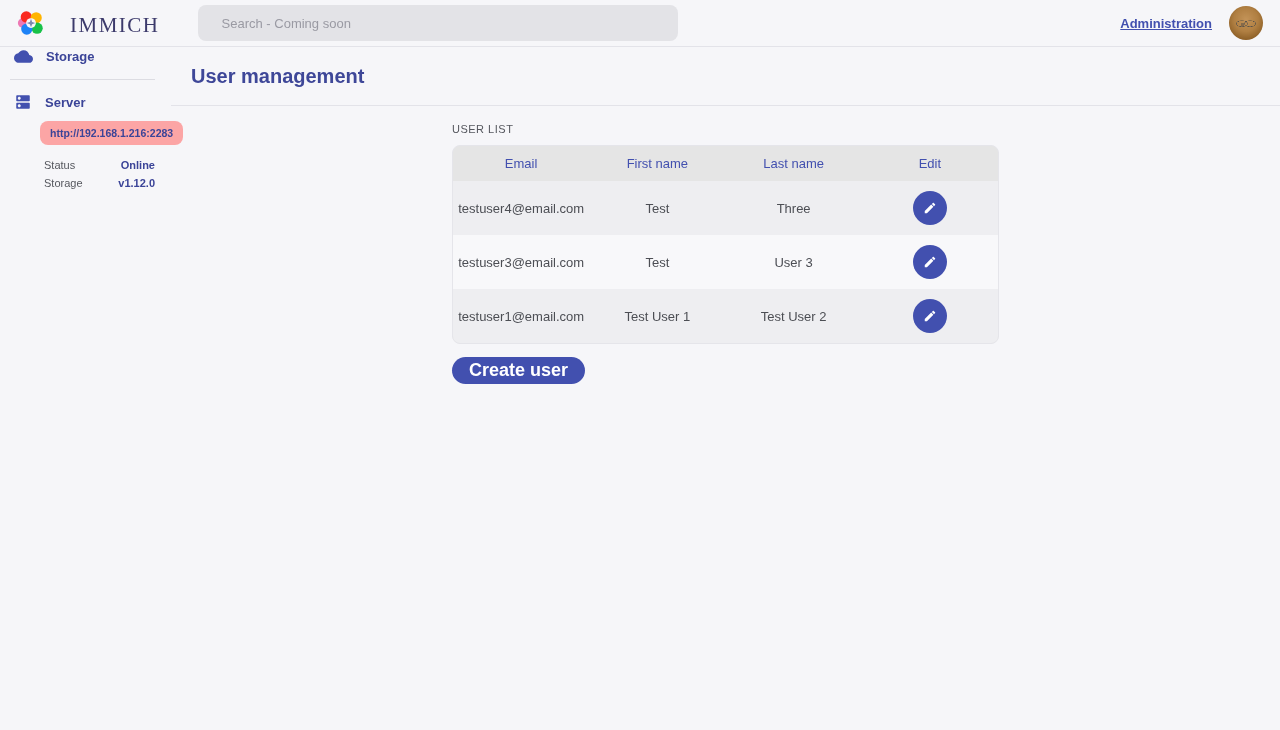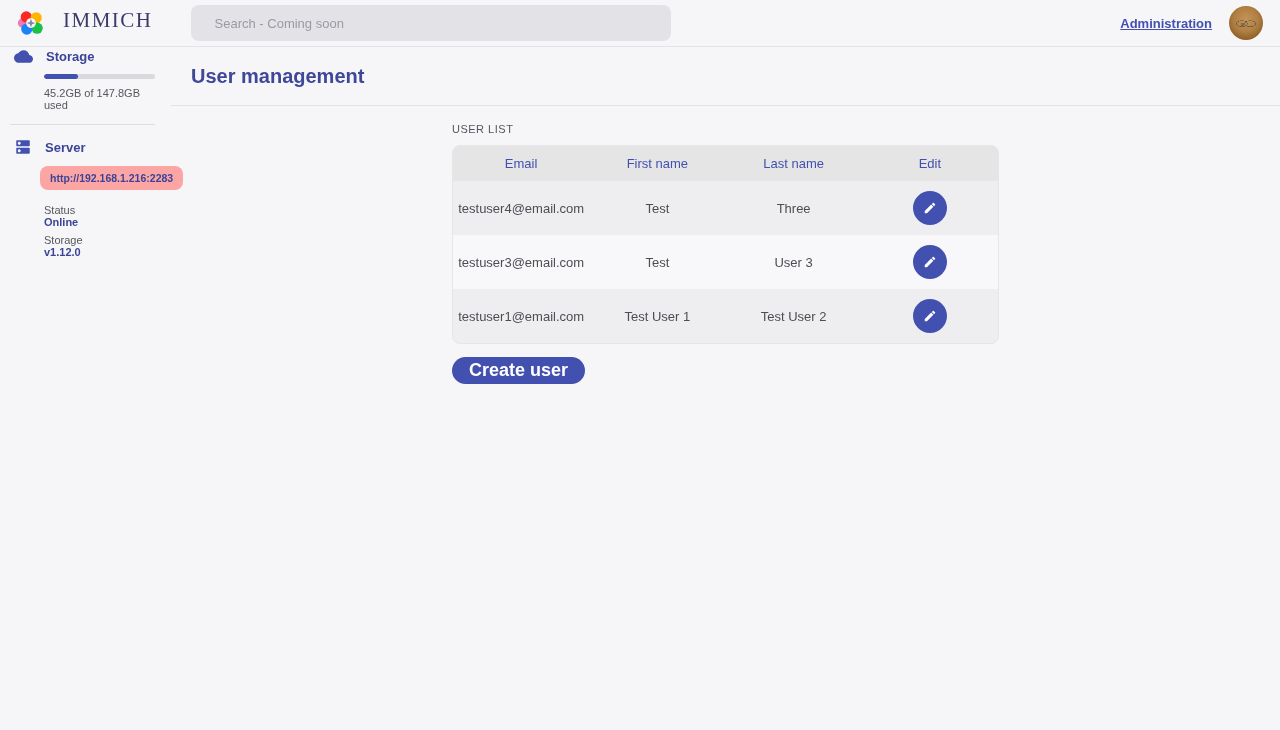--- a/index.html
+++ b/index.html
@@ -16,21 +16,21 @@
     background:var(--page-bg);
     font-family:"Liberation Sans","DejaVu Sans",sans-serif;
     color:var(--text-gray);
   }
   
   .app-header{
     height:47px;display:flex;align-items:center;
     padding:0 17px 0 16px;border-bottom:1px solid var(--border);
     background:var(--page-bg);
   }
-  .logo{display:flex;align-items:flex-start;gap:17px;cursor:pointer;}
+  .logo{display:flex;align-items:flex-end;gap:24px;cursor:pointer;}
   .logo-text{
     font-family:"Liberation Serif","DejaVu Serif",serif;
     font-size:21px;letter-spacing:1.5px;color:#3c3a6b;font-weight:500;
   }
   .search-wrap{margin-left:38px;}
   .search-input{
     width:480px;height:36px;background:#e3e3e7;border:none;border-radius:8px;
     padding:0 24px;font-size:13px;color:#5a5c63;outline:none;
     font-family:Liberation Sans, sans-serif;
   }
@@ -72,21 +72,21 @@
   }
   .progress-fill{height:100%;background:var(--accent);border-radius:3px;}
   .usage-text{font-size:11px;color:var(--muted);margin-top:8px;}
   .side-divider{border:none;border-top:1px solid #dcdce2;margin:13px 0 13px -4px;}
   .server-url-pill{
     display:inline-block;background:#fca5a5;border-radius:8px;
     padding:6px 10px;margin:2px 0 8px -4px;
     font-size:10.5px;font-weight:700;color:var(--accent-dark);
   }
   .kv-row{
-    display:flex;justify-content:space-between;width:111px;margin-top:6px;flex-direction:column;
+    display:flex;justify-content:space-between;width:111px;margin-top:6px;
   }
   .kv-label{font-size:11px;color:var(--muted);}
   .kv-value{font-size:11px;font-weight:700;color:var(--accent-dark);}
   
   .main{flex:1;display:flex;flex-direction:column;}
   .title-bar{
     height:59px;display:flex;align-items:center;padding-left:20px;
     border-bottom:1px solid var(--border);
   }
   .page-title{font-size:20px;font-weight:700;color:#3e4798;}
@@ -151,26 +151,20 @@
     <div class="sidebar-bottom">
 
       <div>
         <div class="panel-title-row">
           <span class="icon">
             <svg width="19" height="19" viewBox="0 0 24 24" fill="currentColor">
               <path d="M19.35 10.04C18.67 6.59 15.64 4 12 4 9.11 4 6.6 5.64 5.35 8.04 2.34 8.36 0 10.91 0 14c0 3.31 2.69 6 6 6h13c2.76 0 5-2.24 5-5 0-2.64-2.05-4.78-4.65-4.96z"></path>
             </svg>
           </span>
           <span class="panel-title">Storage</span>
-        </div>
-        <div class="panel-sub">
-          <div class="progress-track">
-            <div class="progress-fill" style="width: 30.6%;"></div>
-          </div>
-          <div class="usage-text">45.2GB of 147.8GB used</div>
         </div>
       </div>
 
       <hr class="side-divider">
 
       <div>
         <div class="panel-title-row">
           <span class="icon">
             <svg width="18" height="18" viewBox="0 0 24 24" fill="currentColor">
               <path d="M20 13H4c-.55 0-1 .45-1 1v6c0 .55.45 1 1 1h16c.55 0 1-.45 1-1v-6c0-.55-.45-1-1-1zM7 19c-1.1 0-2-.9-2-2s.9-2 2-2 2 .9 2 2-.9 2-2 2zM20 3H4c-.55 0-1 .45-1 1v6c0 .55.45 1 1 1h16c.55 0 1-.45 1-1V4c0-.55-.45-1-1-1zM7 9c-1.1 0-2-.9-2-2s.9-2 2-2 2 .9 2 2-.9 2-2 2z"></path>

